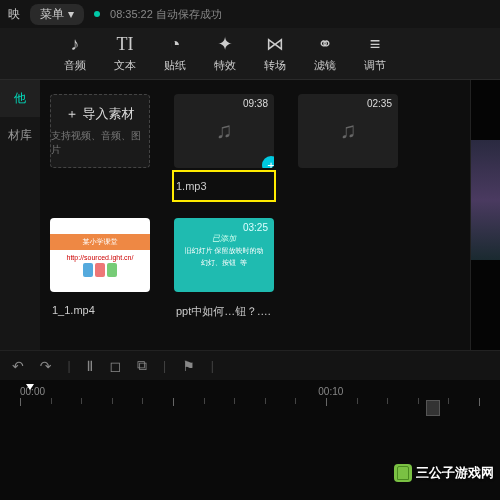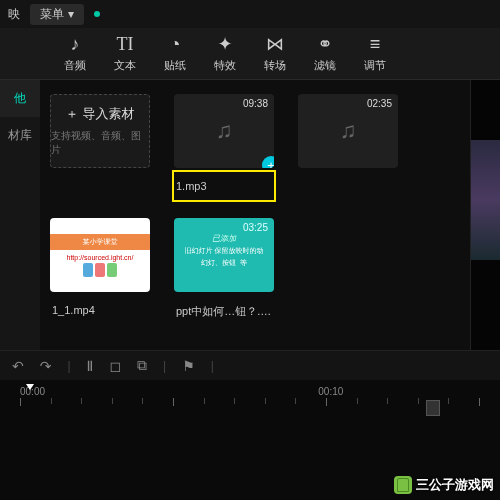--- a/index.html
+++ b/index.html
@@ -1,18 +1,18 @@
 <!DOCTYPE html>
 <html><head>
 <meta charset="utf-8">
 <style>
   * { margin: 0; padding: 0; box-sizing: border-box; }
   body { background: #0a0a0a; font-family: "Microsoft YaHei", sans-serif; color: #ccc; width: 500px; height: 500px; overflow: hidden; position: relative; }
   .topbar { display: flex; align-items: center; height: 28px; padding: 0 8px; background: #141414; font-size: 12px; gap: 10px; }
-  .menu-btn { background: #2a2a2a; border: none; color: #ccc; padding: 2px 10px; border-radius: 3px; font-size: 12px; display: flex; align-items: center; gap: 4px; }
+  .menu-btn { background: #2a2a2a; border: none; color: #ccc; padding: 2px 10px; border-radius: 8px; font-size: 12px; display: flex; align-items: center; gap: 4px; }
   .status-dot { width: 6px; height: 6px; background: #00c9a7; border-radius: 50%; }
   .status-text { color: #888; font-size: 11px; }
   .toolbar { display: flex; height: 52px; background: #1a1a1a; align-items: center; border-bottom: 1px solid #2a2a2a; }
   .tool { flex: 0 0 50px; display: flex; flex-direction: column; align-items: center; justify-content: center; gap: 4px; font-size: 11px; color: #ccc; cursor: pointer; }
   .tool-icon { font-size: 18px; height: 20px; display: flex; align-items: center; }
   .main { display: flex; height: 270px; background: #0e0e0e; }
   .sidebar { width: 40px; background: #161616; display: flex; flex-direction: column; }
   .side-tab { writing-mode: horizontal-tb; text-align: center; padding: 10px 4px; font-size: 12px; color: #999; cursor: pointer; }
   .side-tab.active { color: #00e0c0; background: #202020; }
   .grid { flex: 1; padding: 14px 10px; display: flex; flex-wrap: wrap; gap: 18px 24px; align-content: flex-start; overflow: hidden; }
@@ -42,34 +42,37 @@
   .tt-icon { color: #888; font-size: 14px; cursor: pointer; }
   .tt-sep { color: #444; font-size: 12px; }
   .ruler { height: 50px; background: #0a0a0a; position: relative; padding-top: 6px; }
   .ruler-labels { display: flex; font-size: 10px; color: #888; padding: 0 20px; justify-content: space-between; }
   .ruler-ticks { position: absolute; top: 18px; left: 20px; right: 20px; height: 8px; display: flex; justify-content: space-between; }
   .tick { width: 1px; height: 6px; background: #444; }
   .tick.major { height: 8px; background: #666; }
   .playhead { position: absolute; left: 24px; top: 4px; width: 10px; height: 12px; }
   .playhead::before { content: ""; position: absolute; left: 2px; top: 0; width: 0; height: 0; border-left: 4px solid transparent; border-right: 4px solid transparent; border-top: 6px solid #fff; }
   .frame-marker { position: absolute; right: 60px; top: 20px; width: 14px; height: 16px; background: #333; border: 1px solid #555; }
-  .watermark { position: absolute; right: 6px; bottom: 6px; display: flex; align-items: center; gap: 4px; font-size: 13px; color: #fff; font-weight: bold; text-shadow: 0 0 3px #000; }
+  .watermark { position: absolute; right: 6px; bottom: 18px; display: flex; align-items: center; gap: 4px; font-size: 13px; color: #fff; font-weight: bold; text-shadow: 0 0 3px #000; }
   .wm-badge { width: 18px; height: 18px; background: #7ac143; border-radius: 4px; position: relative; }
   .wm-badge::after { content: ""; position: absolute; left: 3px; top: 2px; width: 10px; height: 12px; background: #7ac143; border: 1px solid #4a8a20; border-radius: 2px 2px 0 0; }
 </style>
 </head>
 <body>
 
 <div class="topbar">
   <span>映</span>
   <button class="menu-btn">
     <span>菜单</span>
     <span>▾</span>
   </button>
   <span class="status-dot"></span>
+  <span class="status-text">
+    <span>08:35:22</span> <span>自动保存成功</span>
+  </span>
 </div>
 
 <div class="toolbar">
   <div class="tool">
       <span class="tool-icon"></span>
       <span></span>
     </div>
   <div class="tool">
       <span class="tool-icon">♪</span>
       <span>音频</span>

